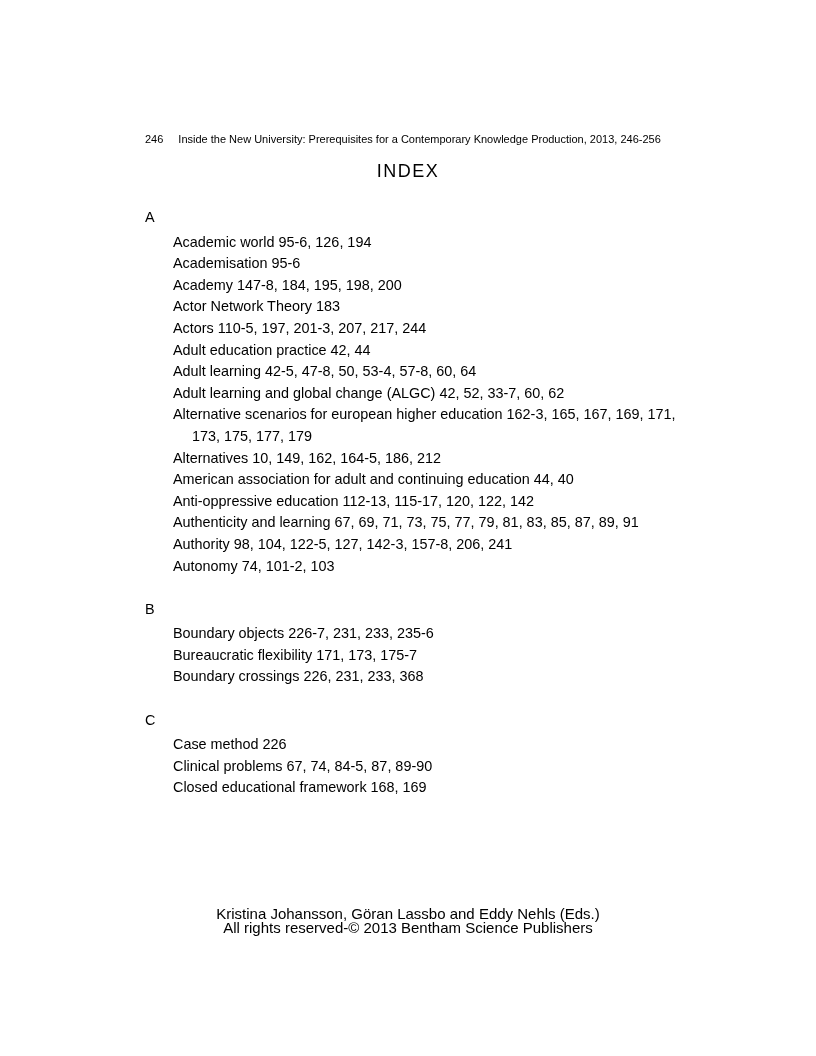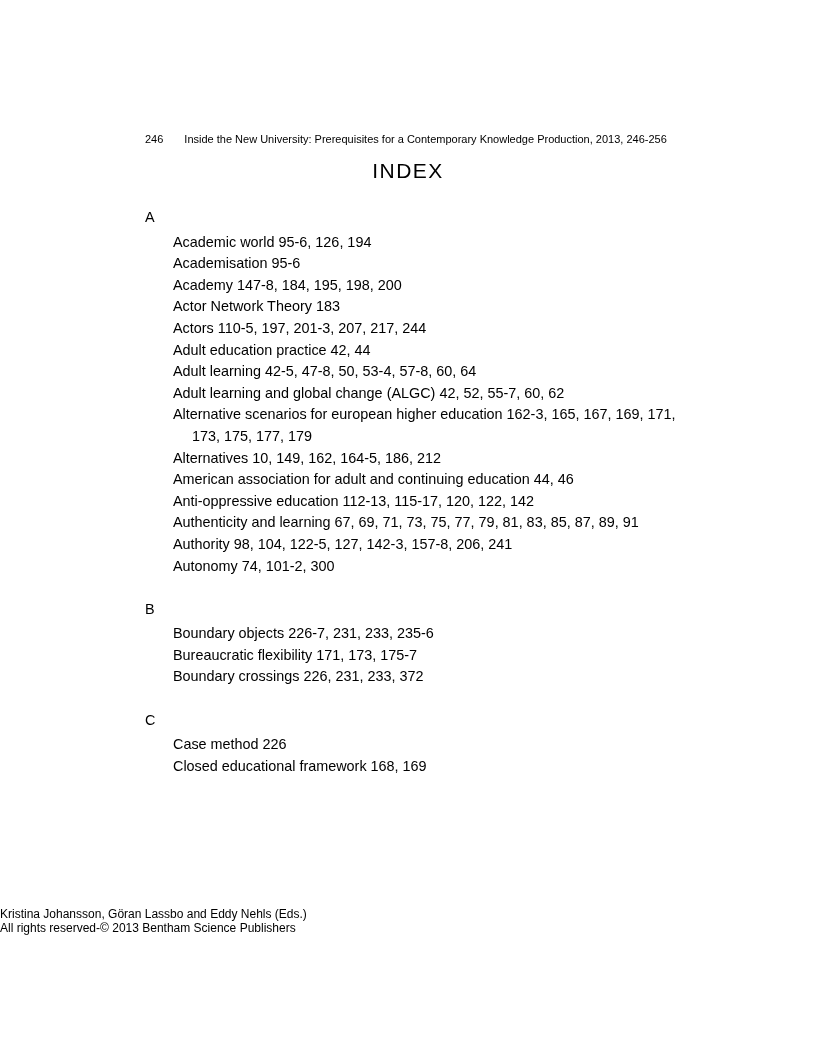--- a/index.html
+++ b/index.html
@@ -13,28 +13,28 @@
     overflow: hidden;
   }
   .running-header {
     position: absolute;
     left: 145px;
     top: 132px;
     font-size: 11px;
     line-height: 14px;
     white-space: nowrap;
   }
-  .running-header .pnum { margin-right: 21px; }
+  .running-header .pnum { margin-right: 15px; }
   .doc-title {
     position: absolute;
     left: 0;
     right: 0;
     top: 159px;
     text-align: center;
-    font-size: 21px;
+    font-size: 18px;
     line-height: 24px;
     letter-spacing: 1.5px;
   }
   .index-content {
     position: absolute;
     left: 145px;
     top: 207px;
     width: 532px;
     font-size: 14.4px;
     line-height: 21.6px;
@@ -44,22 +44,22 @@
   .index-entry {
     padding-left: 19px;
     text-indent: -19px;
     margin-left: 28px;
   }
   .page-footer {
     position: absolute;
     left: 0;
     right: 0;
     top: 907px;
-    text-align: left;
-    font-size: 12px;
+    text-align: center;
+    font-size: 15px;
     line-height: 14px;
   }
 </style>
 </head>
 <body>
 
 <div class="page">
 
   <div class="running-header">
     <span class="pnum">246</span><span>Inside the New University: Prerequisites for a Contemporary Knowledge Production, 2013, 246-256</span>
@@ -70,38 +70,39 @@
   <div class="index-content">
       <div class="index-section">
         <div class="section-letter">A</div>
         <div class="index-entry">Academic world 95-6, 126, 194</div>
         <div class="index-entry">Academisation 95-6</div>
         <div class="index-entry">Academy 147-8, 184, 195, 198, 200</div>
         <div class="index-entry">Actor Network Theory 183</div>
         <div class="index-entry">Actors 110-5, 197, 201-3, 207, 217, 244</div>
         <div class="index-entry">Adult education practice 42, 44</div>
         <div class="index-entry">Adult learning 42-5, 47-8, 50, 53-4, 57-8, 60, 64</div>
-        <div class="index-entry">Adult learning and global change (ALGC) 42, 52, 55-7, 60, 62</div>
+        <div class="index-entry">Adult learning and global change (ALGC) 42, 52, 33-7, 60, 62</div>
         <div class="index-entry">Alternative scenarios for european higher education 162-3, 165, 167, 169, 171, 173, 175, 177, 179</div>
         <div class="index-entry">Alternatives 10, 149, 162, 164-5, 186, 212</div>
-        <div class="index-entry">American association for adult and continuing education 44, 46</div>
+        <div class="index-entry">American association for adult and continuing education 44, 40</div>
         <div class="index-entry">Anti-oppressive education 112-13, 115-17, 120, 122, 142</div>
         <div class="index-entry">Authenticity and learning 67, 69, 71, 73, 75, 77, 79, 81, 83, 85, 87, 89, 91</div>
         <div class="index-entry">Authority 98, 104, 122-5, 127, 142-3, 157-8, 206, 241</div>
-        <div class="index-entry">Autonomy 74, 101-2, 300</div>
+        <div class="index-entry">Autonomy 74, 101-2, 103</div>
       </div>
       <div class="index-section">
         <div class="section-letter">B</div>
         <div class="index-entry">Boundary objects 226-7, 231, 233, 235-6</div>
         <div class="index-entry">Bureaucratic flexibility 171, 173, 175-7</div>
-        <div class="index-entry">Boundary crossings 226, 231, 233, 372</div>
+        <div class="index-entry">Boundary crossings 226, 231, 233, 368</div>
       </div>
       <div class="index-section">
         <div class="section-letter">C</div>
         <div class="index-entry">Case method 226</div>
+        <div class="index-entry">Clinical problems 67, 74, 84-5, 87, 89-90</div>
         <div class="index-entry">Closed educational framework 168, 169</div>
       </div>
     </div>
 
   <div class="page-footer">
     <div>Kristina Johansson, Göran Lassbo and Eddy Nehls (Eds.)</div>
     <div>All rights reserved-© 2013 Bentham Science Publishers</div>
   </div>
 
 </div>

